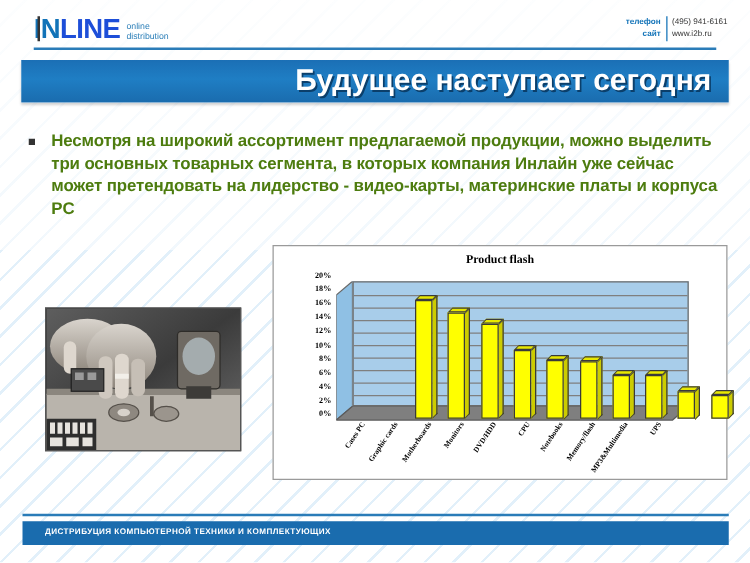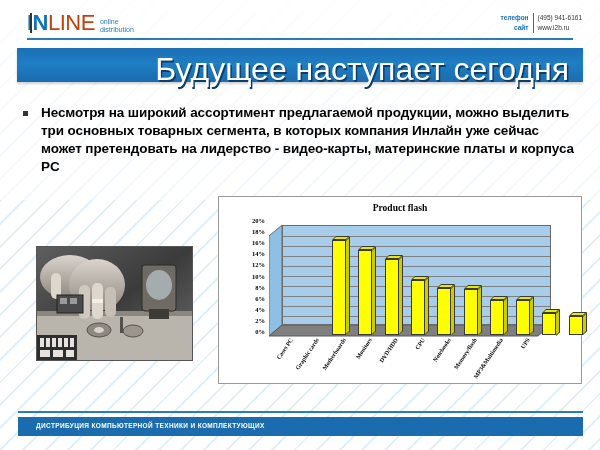--- a/index.html
+++ b/index.html
@@ -24,50 +24,50 @@
     position:absolute;left:0;top:0;width:600px;height:200px;
     background:linear-gradient(to bottom,rgba(255,255,255,.92),rgba(255,255,255,.55));
     pointer-events:none;
   }
 
   
   .header{position:absolute;left:0;top:0;width:600px;height:42px;}
   .logo{position:absolute;left:27px;top:12px;display:flex;align-items:flex-end;}
   .logo .in{font-size:22px;font-weight:bold;color:#1273b8;letter-spacing:-.5px;line-height:1;}
   .logo .bar{width:2px;height:20px;background:#333;margin:0 3px 1px 3px;}
-  .logo .line{font-size:22px;font-weight:normal;color:#c2410c;letter-spacing:-.5px;line-height:1;}
+  .logo .line{font-size:22px;font-weight:bold;color:#1d4ed8;letter-spacing:-.5px;line-height:1;}
   .logo .tag{margin-left:5px;margin-bottom:1px;line-height:1.05;}
   .logo .tag span{display:block;font-size:7px;color:#2c7fb8;}
 
   .contact{position:absolute;right:18px;top:13px;display:flex;align-items:stretch;font-size:6.5px;}
   .contact .lab{text-align:right;color:#1273b8;font-weight:bold;line-height:1.55;padding-right:4px;}
   .contact .sep{width:1px;background:#1273b8;}
   .contact .val{text-align:left;color:#333;line-height:1.55;padding-left:4px;}
   .contact .lab div,.contact .val div{white-space:nowrap;}
 
   .hdr-rule{position:absolute;left:27px;top:38px;width:546px;height:2px;background:#2a7cb8;}
 
   
   .titleband{
     position:absolute;left:17px;top:48px;width:566px;height:34px;
     background:linear-gradient(to bottom,#1b6fb5 0%,#1f7ec4 45%,#1a6cae 100%);
     box-shadow:0 2px 2px rgba(0,0,0,.18);
   }
   .titleband .t{
     position:absolute;right:14px;top:3px;
-    font-size:32px;font-weight:normal;color:#ffffff;
+    font-size:24px;font-weight:bold;color:#ffffff;
     text-shadow:1.5px 1.5px 0 #0b3f6b;
     white-space:nowrap;
   }
 
   
   .bullet{position:absolute;left:23px;top:104px;width:556px;display:flex;}
   .bullet .sq{width:5px;height:5px;background:#333;margin-top:7px;flex:0 0 auto;}
   .bullet .txt{
-    margin-left:13px;font-size:13.5px;color:#000000;line-height:1.33;
+    margin-left:13px;font-size:13.5px;color:#4d7c0f;line-height:1.33;
     font-weight:bold;letter-spacing:-.1px;
   }
 
   
   .photo{
     position:absolute;left:36px;top:246px;width:155px;height:113px;
     background:#2a2a2a;overflow:hidden;border:1px solid #555;
   }
   .photo svg{display:block;}
 

